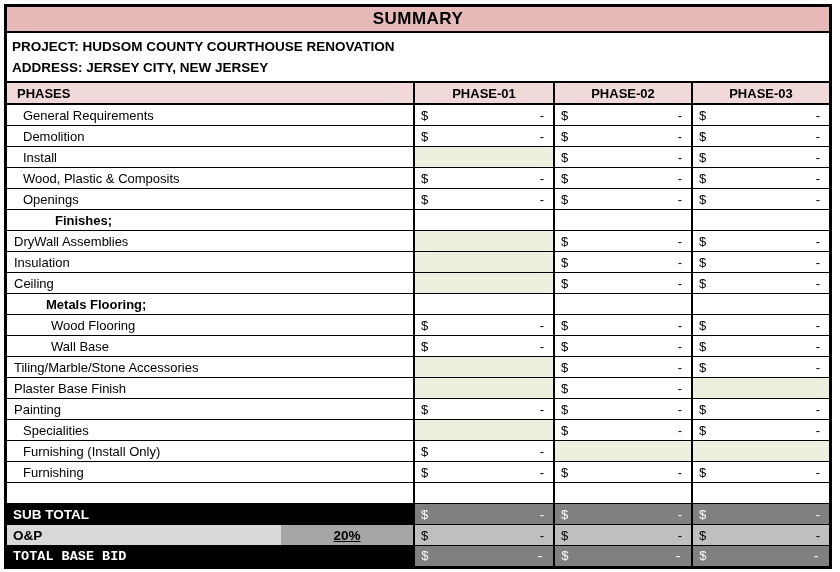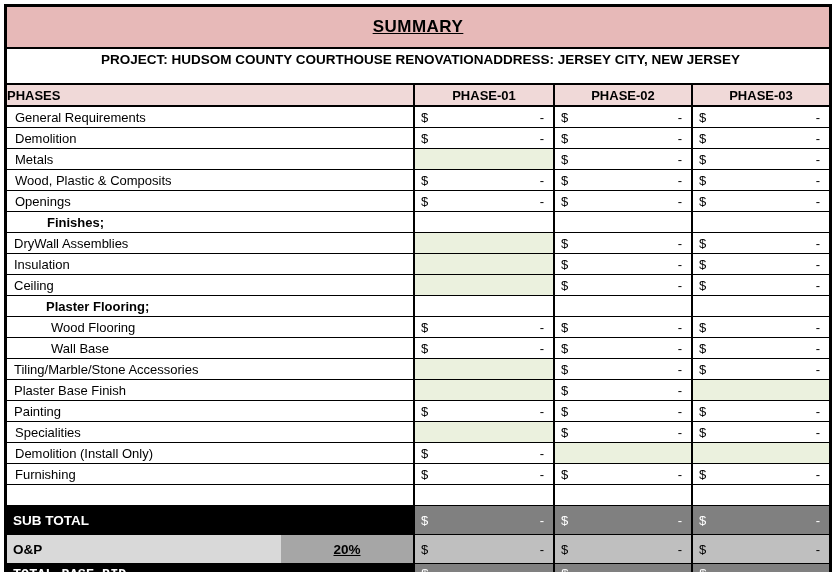--- a/index.html
+++ b/index.html
@@ -12,71 +12,70 @@
     overflow: hidden;
   }
   .sheet {
     position: absolute; left: 4px; top: 4px;
     width: 828px;
     border: 3px solid #000;
     background: #fff;
   }
   
   .title-row {
-    height: 42px;
+    height: 26px;
     background: var(--header-pink, #e7b9b8);
     border-bottom: 2px solid #000;
     display: flex; align-items: center; justify-content: center;
     font-weight: bold; font-size: 17px; letter-spacing: 0.5px;
     color: #000;
-    text-decoration: underline;
   }
   
   .info {
-    height: 36px;
+    height: 50px;
     border-bottom: 2px solid #000;
     padding-left: 5px;
-    display: flex; justify-content: center;
+    display: flex; flex-direction: column; justify-content: center;
   }
   .info .line { font-weight: bold; font-size: 13.5px; line-height: 21px; white-space: nowrap; }
   
   .gridrow {
     display: grid;
     grid-template-columns: 406px 140px 138px 138px;
   }
   .phases-header {
     height: 22px;
     background: var(--phases-pink, #f0d9d8);
     border-bottom: 2px solid #000;
     font-weight: bold; font-size: 13px;
   }
-  .phases-header .pl { display: flex; align-items: center; padding-left: 0; }
+  .phases-header .pl { display: flex; align-items: center; padding-left: 10px; }
   .phases-header .ph { display: flex; align-items: center; justify-content: center; border-left: 2px solid #000; }
   
   .row {
     height: 21px;
     border-bottom: 1px solid #000;
     font-size: 13px;
   }
   .row .label { display: flex; align-items: center; white-space: nowrap; overflow: hidden; }
   .row.bold .label { font-weight: bold; margin-left: 32px; }
-  .ind0 { padding-left: 8px; }
+  .ind0 { padding-left: 16px; }
   .ind1 { padding-left: 7px; }
   .ind2 { padding-left: 44px; }
   .cell {
     border-left: 2px solid #000;
     display: flex; align-items: center; justify-content: space-between;
     padding: 0 9px 0 6px;
     font-size: 13px;
   }
   .cell.green { background: var(--green-cell, #ebf1de); }
   .cell span { font-weight: normal; }
   
   .footer-row {
-    height: 29px;
+    height: 21px;
     border-bottom: 1px solid #000;
     font-size: 13.5px; font-weight: bold;
   }
   .footer-row:last-child { border-bottom: none; height: 20px; font-family: Liberation Mono, monospace; }
   .footer-row.dark .flabel {
     background: #000; color: #fff;
     display: flex; align-items: center; padding-left: 6px;
   }
   .footer-row.dark .cell { background: var(--dark-gray, #808080); color: #fff; }
   .footer-row.op .cell { background: var(--light-gray, #bfbfbf); color: #000; }
@@ -134,21 +133,21 @@
         <div class="cell dash">
           <span>$</span>
           <span>-</span>
         </div>
         <div class="cell dash">
           <span>$</span>
           <span>-</span>
         </div>
       </div>
       <div class="gridrow row">
-        <div class="label ind0">Metals</div>
+        <div class="label ind0">Install</div>
         <div class="cell green"></div>
         <div class="cell dash">
           <span>$</span>
           <span>-</span>
         </div>
         <div class="cell dash">
           <span>$</span>
           <span>-</span>
         </div>
       </div>
@@ -218,21 +217,21 @@
         <div class="cell dash">
           <span>$</span>
           <span>-</span>
         </div>
         <div class="cell dash">
           <span>$</span>
           <span>-</span>
         </div>
       </div>
       <div class="gridrow row bold">
-        <div class="label ind1">Plaster Flooring;</div>
+        <div class="label ind1">Metals Flooring;</div>
         <div class="cell blank"></div>
         <div class="cell blank"></div>
         <div class="cell blank"></div>
       </div>
       <div class="gridrow row">
         <div class="label ind2">Wood Flooring</div>
         <div class="cell dash">
           <span>$</span>
           <span>-</span>
         </div>
@@ -302,21 +301,21 @@
         <div class="cell dash">
           <span>$</span>
           <span>-</span>
         </div>
         <div class="cell dash">
           <span>$</span>
           <span>-</span>
         </div>
       </div>
       <div class="gridrow row">
-        <div class="label ind0">Demolition (Install Only)</div>
+        <div class="label ind0">Furnishing (Install Only)</div>
         <div class="cell dash">
           <span>$</span>
           <span>-</span>
         </div>
         <div class="cell green"></div>
         <div class="cell green"></div>
       </div>
       <div class="gridrow row">
         <div class="label ind0">Furnishing</div>
         <div class="cell dash">

